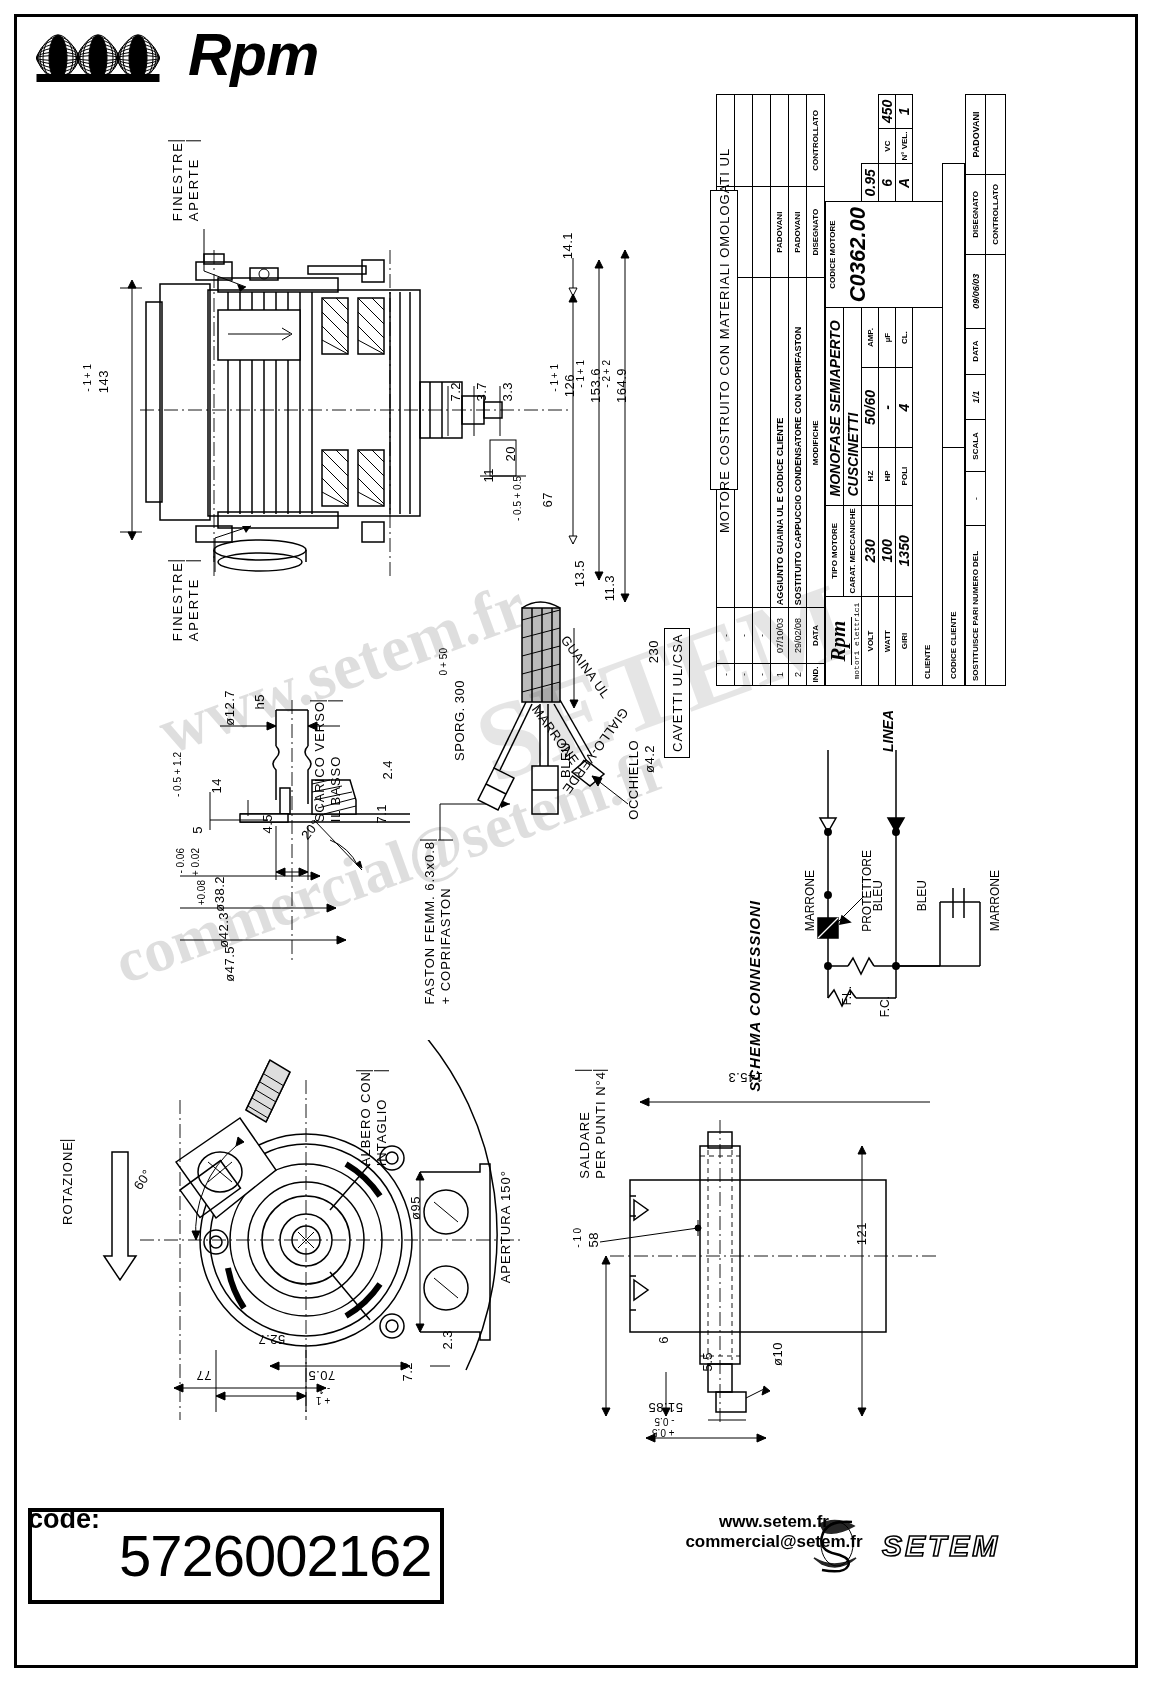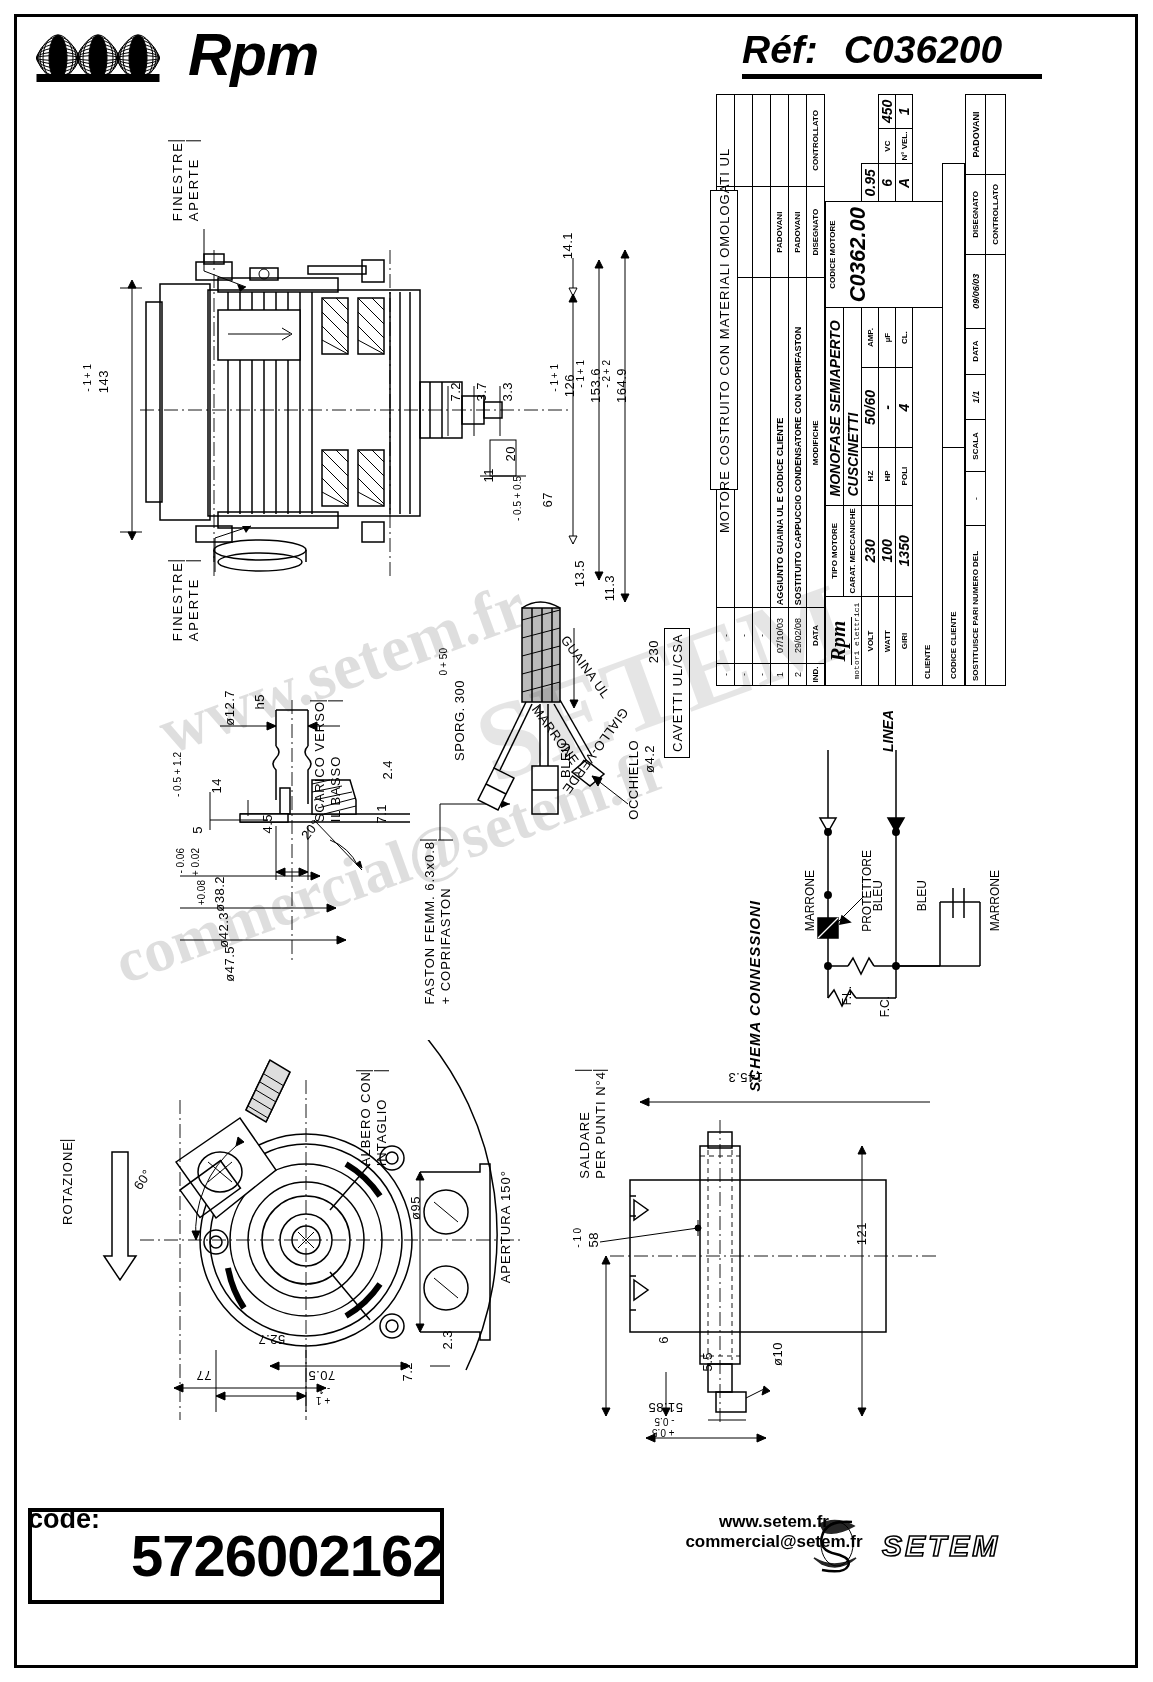--- a/index.html
+++ b/index.html
@@ -54,21 +54,21 @@
   #wm { position:absolute; left:0; top:0; width:1153px; height:1682px;
         pointer-events:none; z-index:40; }
   .wm-txt { position:absolute; font-weight:bold; color:rgba(0,0,0,0.13);
             white-space:nowrap; font-family:"Liberation Serif", serif; }
 
   
   #footer { position:absolute; left:14px; top:1498px; width:1124px; height:170px; }
   #code-box { position:absolute; left:14px; top:10px; width:416px; height:96px;
               border:4px solid #000; background:#fff; }
   #code-lbl { position:absolute; left:14px; top:6px; font-size:27px; font-weight:bold; }
-  #code-val { position:absolute; left:117px; top:24px; font-size:58px; font-weight:bold;
+  #code-val { position:absolute; left:105px; top:24px; font-size:58px; font-weight:normal;
               letter-spacing:-1px; }
   #contact  { position:absolute; left:440px; top:14px; width:640px; text-align:center; }
   .c-line   { font-size:17px; font-weight:bold; }
   #addr     { position:absolute; left:440px; top:98px; width:690px; text-align:center;
               font-size:15px; font-weight:bold; }
   #setem-logo { position:absolute; left:790px; top:16px; width:250px; height:60px; }
 
   svg { display:block; }
   .stroke-thin  { stroke:#000; stroke-width:1;   fill:none; }
   .stroke-med   { stroke:#000; stroke-width:1.5; fill:none; }
@@ -116,26 +116,20 @@
           <ellipse rx="21.5" ry="10" fill="none" stroke="#000"></ellipse>
           <ellipse rx="21.5" ry="6" fill="none" stroke="#000"></ellipse>
           <ellipse rx="21.5" ry="2.5" fill="none" stroke="#000"></ellipse>
           <rect x="-21.5" y="16" width="43" height="8" fill="#000" stroke="none"></rect>
         </g>
       </g>
     </svg>
     <div id="logo-word">Rpm</div>
   </div>
 
-  <div id="ref-block">
-    <div id="ref-row">
-      <span>Réf:</span>
-      <span>C036200</span>
-    </div>
-  </div>
 
   <div id="titleblock-wrap">
     <div class="rot90" style="position:absolute; left:4px; top:598px;">
       <table class="tb" style="width:592px;">
 
         <tbody>
             <tr>
           <td style="width:22px; height:18px;">-</td>
           <td style="width:56px;">-</td>
           <td style="width:330px; text-align:left; font-size:9px;"></td>

